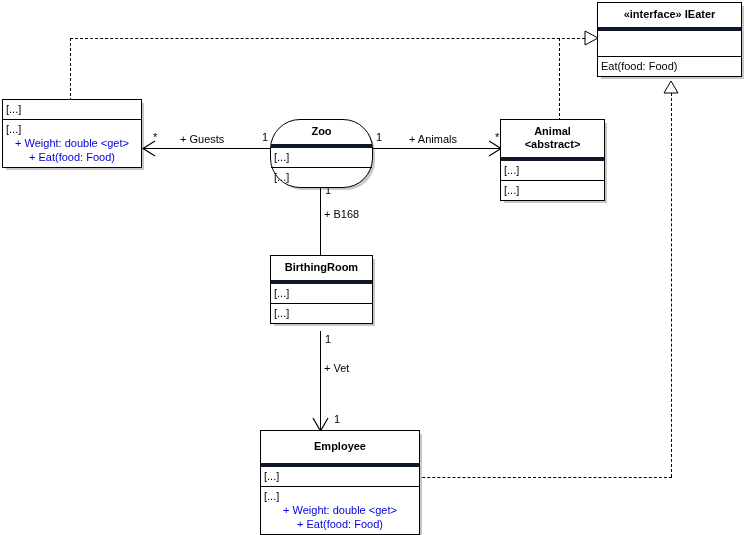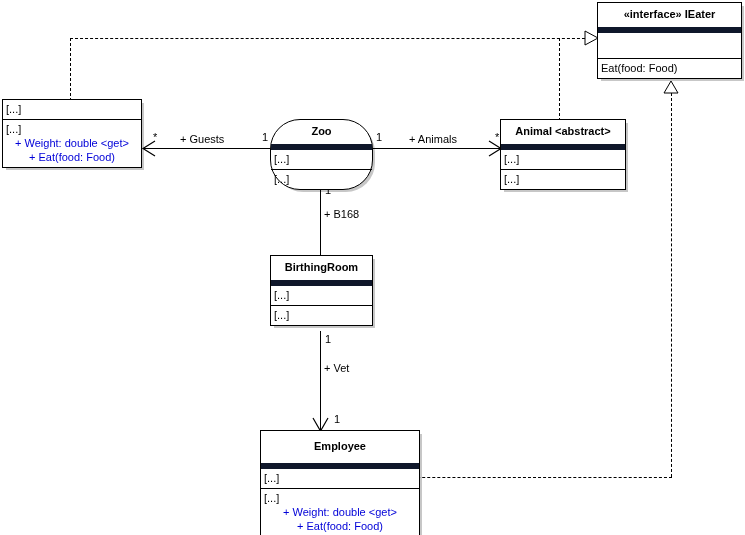--- a/index.html
+++ b/index.html
@@ -22,21 +22,21 @@
     border: 1px solid #000000;
     box-sizing: border-box;
     box-shadow: 3px 3px 0 -1px rgba(0,0,0,0.22);
   }
   .uml-name {
     text-align: center;
     font-size: 11px;
     font-weight: bold;
     color: #000000;
     padding: 5px 4px 6px 4px;
-    border-bottom: 6px solid #0f172a;
+    border-bottom: 4px solid #0f172a;
     line-height: 13px;
   }
   .uml-name.tall { padding: 9px 4px 10px 4px; }
   .uml-section {
     padding: 2px 3px 3px 3px;
     border-bottom: 1px solid #000000;
     font-size: 11px;
     color: #000000;
     line-height: 14px;
   }
@@ -163,21 +163,21 @@
   <div class="uml-class" style="left:270px; top:119px; width:103px;border-radius:30px;">
     <div class="uml-name">Zoo</div>
     <div class="uml-section">
       <div class="uml-row plain">[...]</div>
     </div>
     <div class="uml-section">
       <div class="uml-row plain">[...]</div>
     </div>
   </div>
 
-  <div class="uml-class" style="left:500px; top:119px; width:126px;">
+  <div class="uml-class" style="left:500px; top:119px; width:105px;">
     <div class="uml-name">Animal &lt;abstract&gt;</div>
     <div class="uml-section">
       <div class="uml-row plain">[...]</div>
     </div>
     <div class="uml-section">
       <div class="uml-row plain">[...]</div>
     </div>
   </div>
 
   <div class="uml-class" style="left:270px; top:255px; width:103px;">

